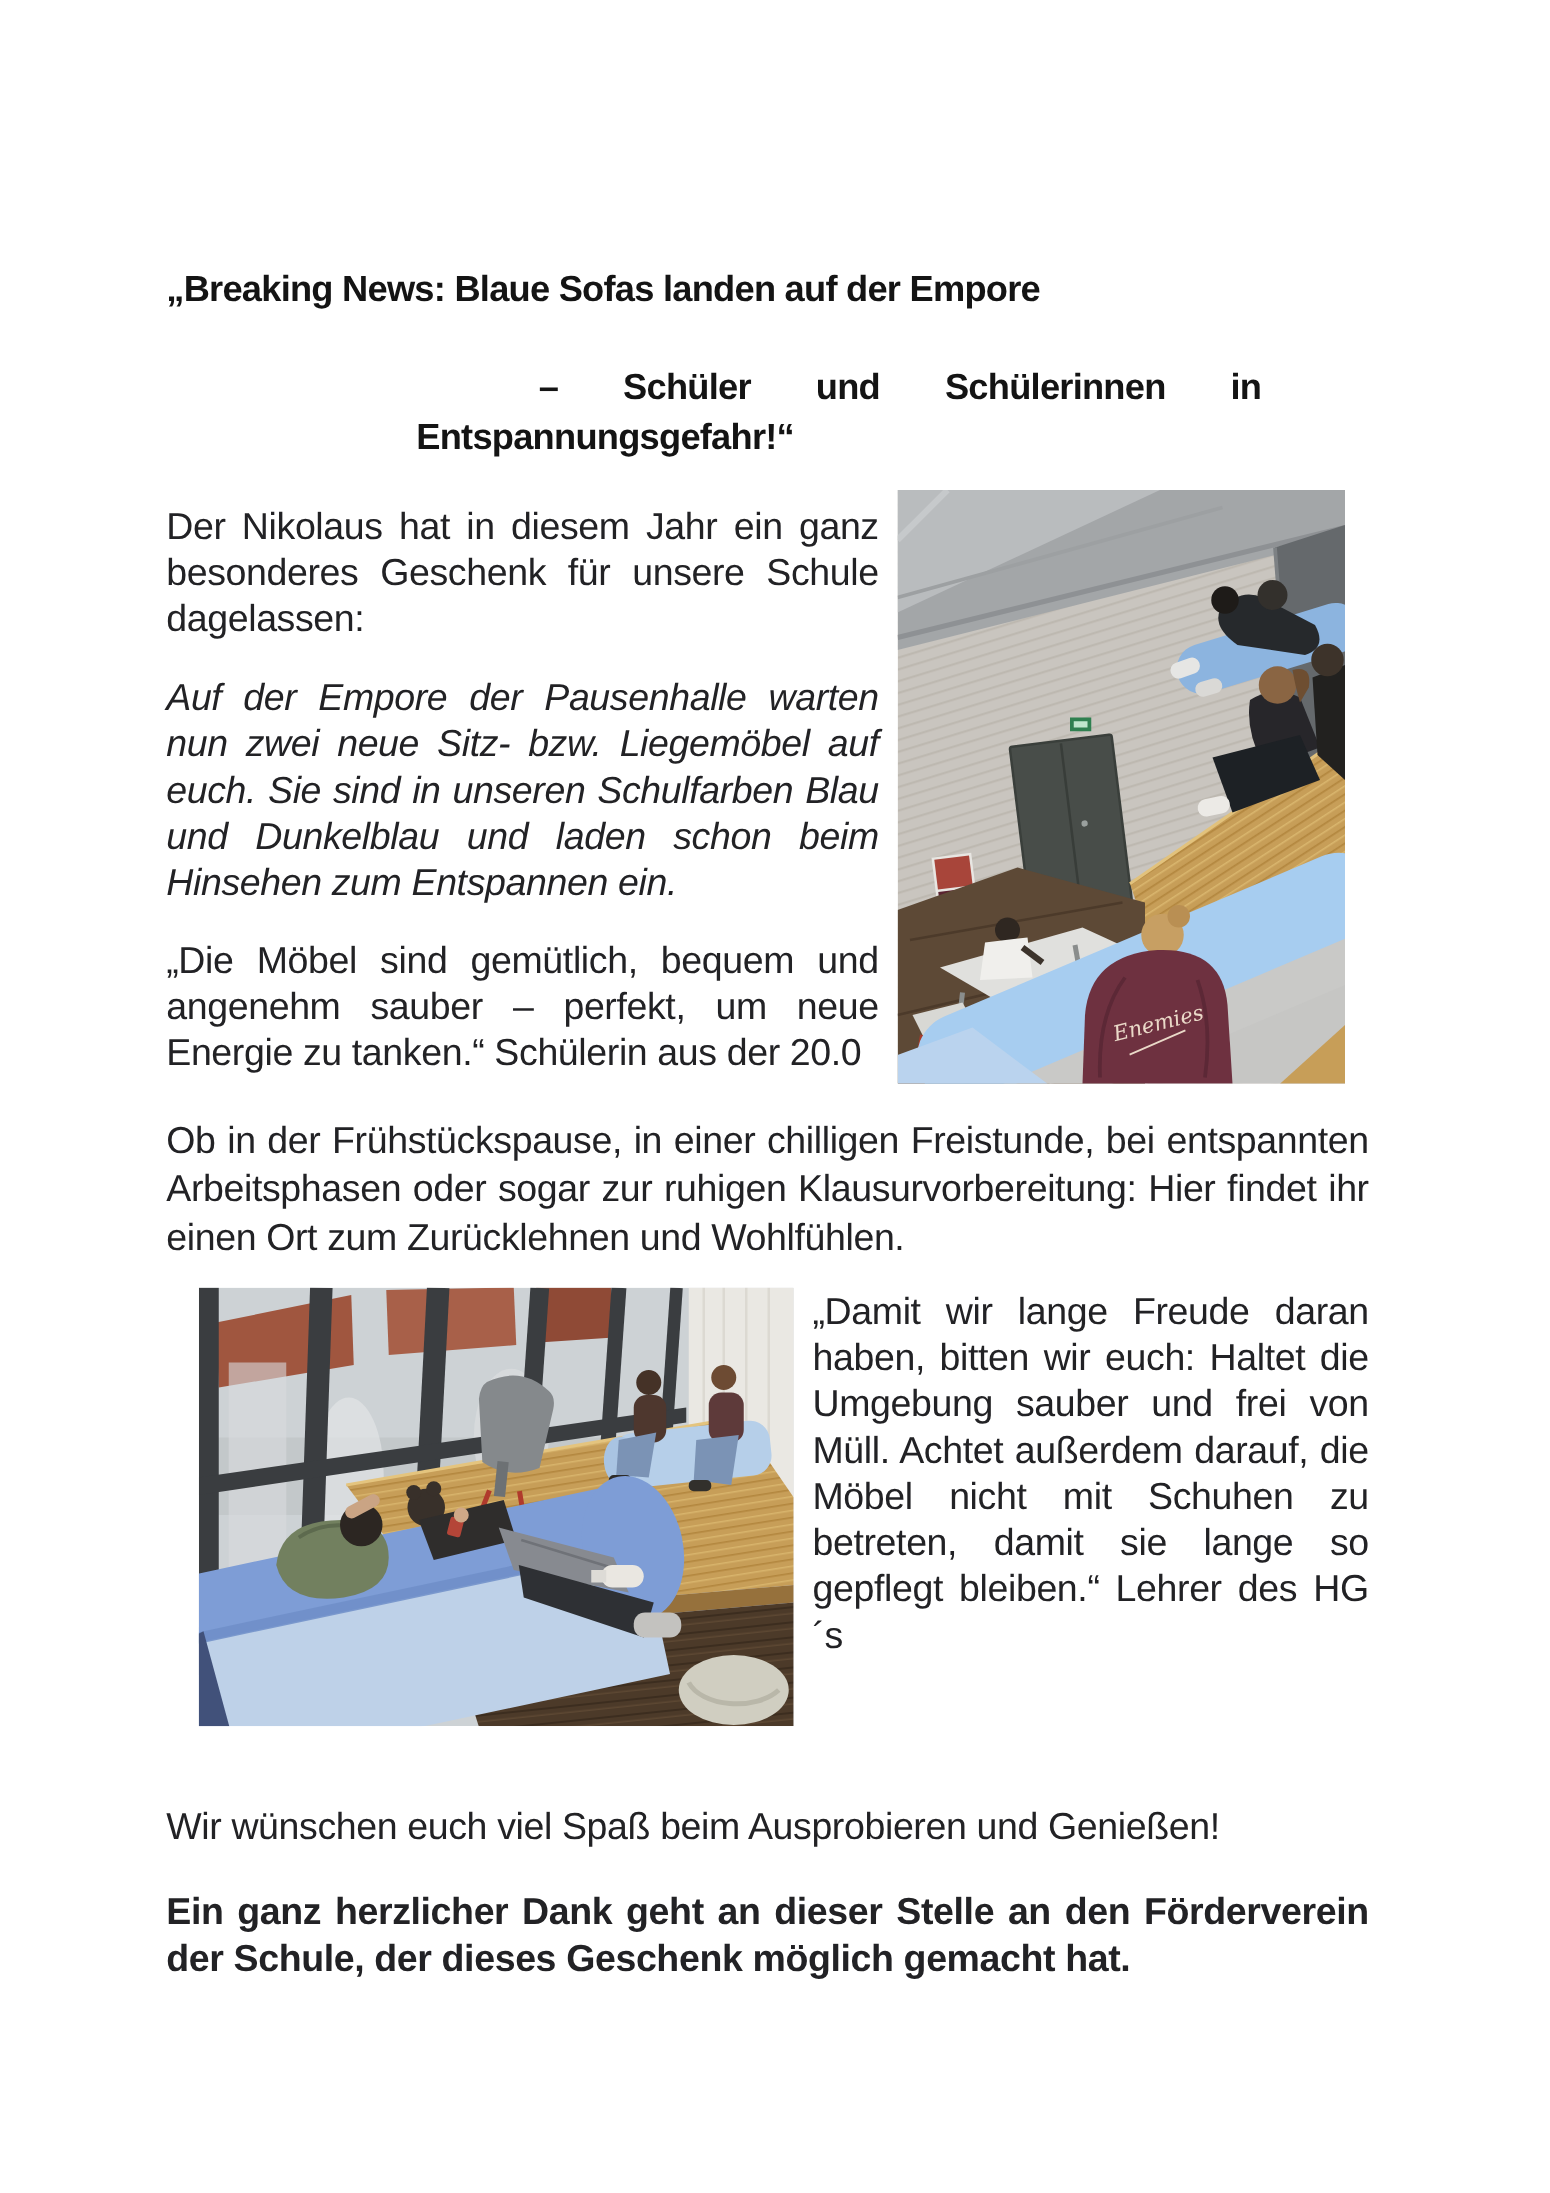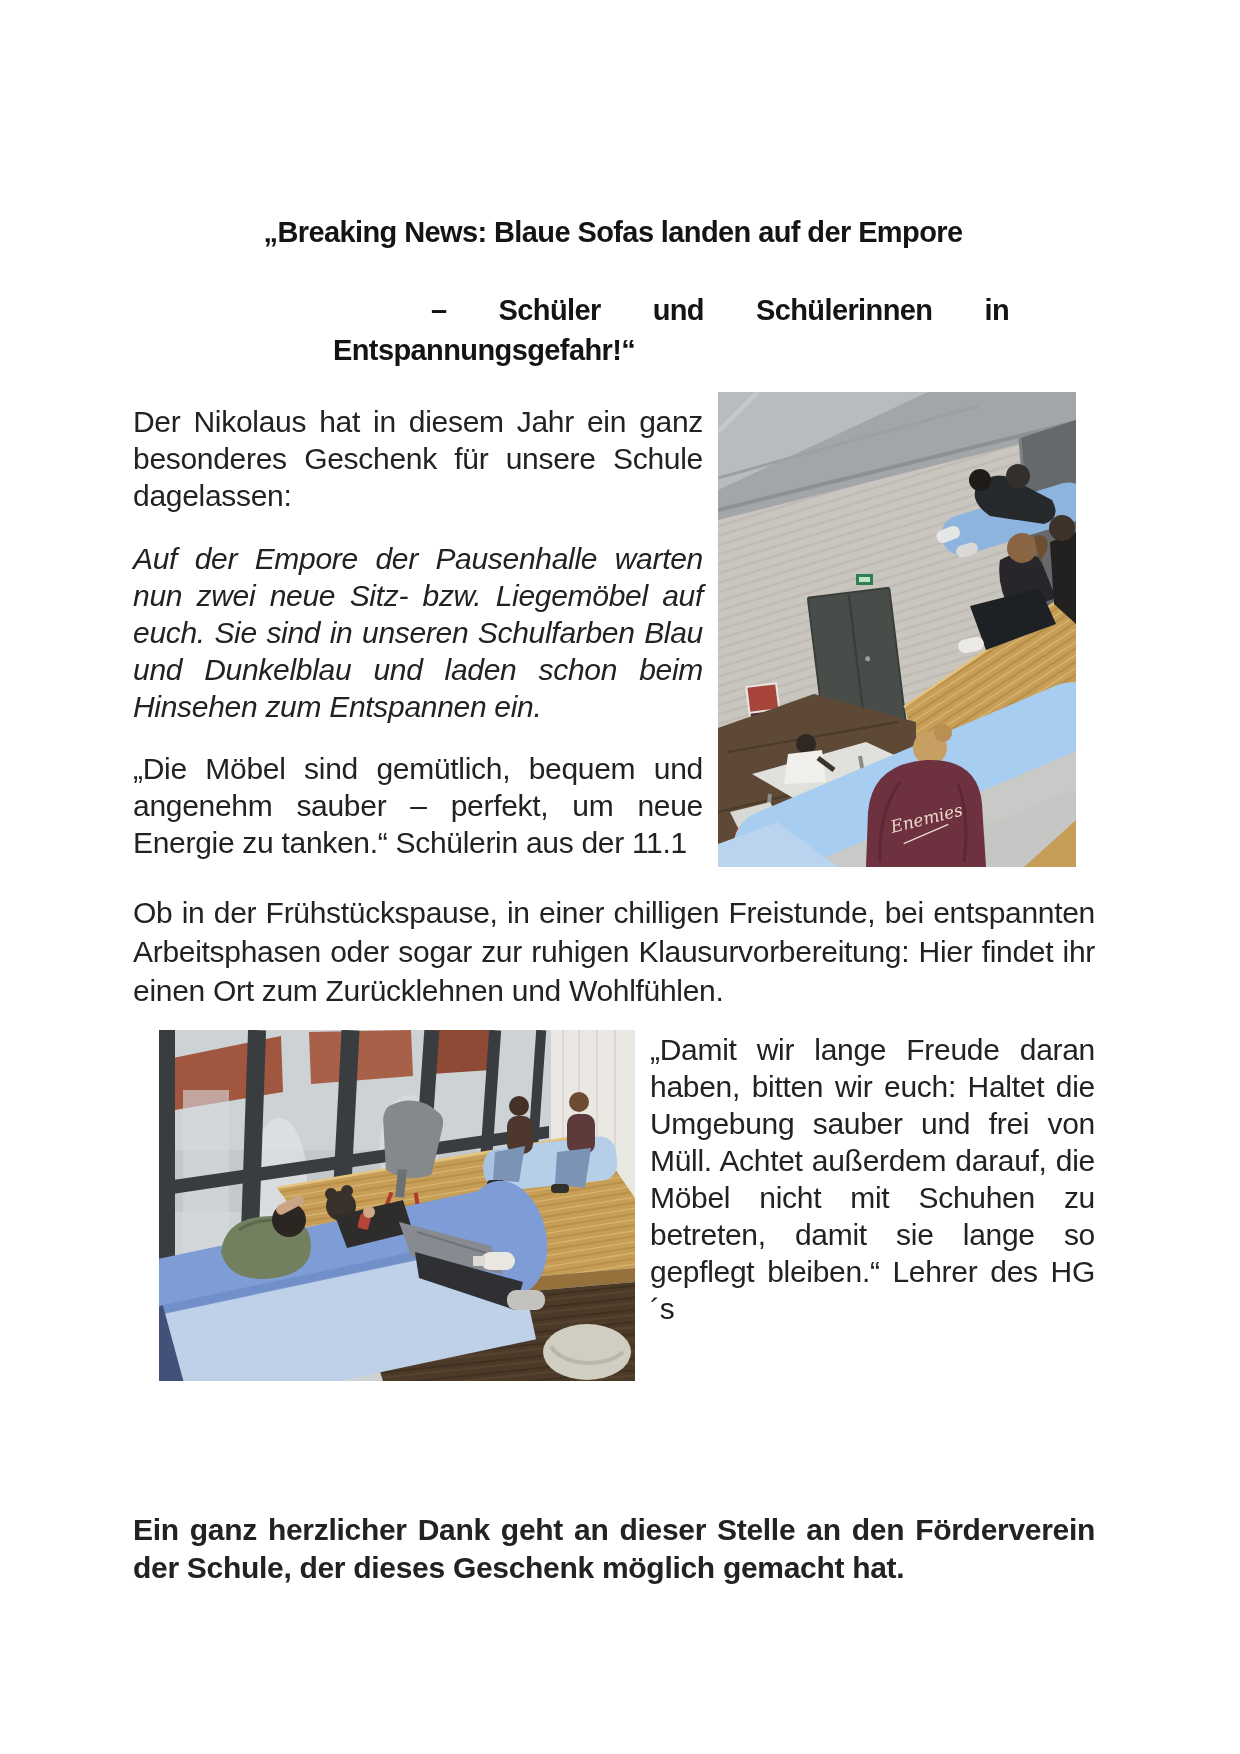--- a/index.html
+++ b/index.html
@@ -1,21 +1,21 @@
 <!DOCTYPE html>
 <html><head>
 <meta charset="utf-8">
 <style>
   html,body{margin:0;padding:0;background:#ffffff;}
   .page{
     position:relative;width:1240px;height:1754px;background:#ffffff;
     font-family:"Liberation Sans","DejaVu Sans",sans-serif;color:#1d1d1f;
     overflow:hidden;
   }
-  .h{position:absolute;font-weight:bold;font-size:29px;letter-spacing:-0.6px;color:#141414;white-space:nowrap;text-align:center;}
+  .h{position:absolute;font-weight:bold;font-size:29px;letter-spacing:-0.6px;color:#141414;white-space:nowrap;}
   .h1{left:133px;top:216px;width:960px;}
   .h2a{left:400px;top:294px;width:578px;text-align:justify;text-align-last:justify;white-space:normal;margin-left:31px;}
   .h2b{left:333px;top:334px;}
   .p{position:absolute;font-size:30px;line-height:37px;text-align:justify;letter-spacing:-0.3px;color:#222225;}
   .p1{left:133px;top:403px;width:570px;}
   .p2{left:133px;top:540px;width:570px;font-style:italic;}
   .p3{left:133px;top:750px;width:570px;}
   .p4{left:133px;top:893px;width:962px;line-height:39px;}
   .p5{left:650px;top:1031px;width:445px;}
   .p6{left:133px;top:1443px;width:962px;text-align:left;}
@@ -29,23 +29,24 @@
 <body>
 
 <div class="page">
 
   <div class="h h1">„Breaking News: Blaue Sofas landen auf der Empore</div>
   <div class="h h2a">– Schüler und Schülerinnen in</div>
   <div class="h h2b">Entspannungsgefahr!“</div>
 
   <div class="p p1">Der Nikolaus hat in diesem Jahr ein ganz besonderes Geschenk für unsere Schule dagelassen:</div>
   <div class="p p2">Auf der Empore der Pausenhalle warten nun zwei neue Sitz- bzw. Liegemöbel auf euch. Sie sind in unseren Schulfarben Blau und Dunkelblau und laden schon beim Hinsehen zum Entspannen ein.</div>
-  <div class="p p3">„Die Möbel sind gemütlich, bequem und angenehm sauber – perfekt, um neue Energie zu tanken.“ Schülerin aus der 11.1</div>
+  <div class="p p3">„Die Möbel sind gemütlich, bequem und angenehm sauber – perfekt, um neue Energie zu tanken.“ Schülerin aus der 20.0</div>
   <div class="p p4">Ob in der Frühstückspause, in einer chilligen Freistunde, bei entspannten Arbeitsphasen oder sogar zur ruhigen Klausurvorbereitung: Hier findet ihr einen Ort zum Zurücklehnen und Wohlfühlen.</div>
   <div class="p p5">„Damit wir lange Freude daran haben, bitten wir euch: Haltet die Umgebung sauber und frei von Müll. Achtet außerdem darauf, die Möbel nicht mit Schuhen zu betreten, damit sie lange so gepflegt bleiben.“ Lehrer des HG´s</div>
+  <div class="p p6">Wir wünschen euch viel Spaß beim Ausprobieren und Genießen!</div>
   <div class="p p7">Ein ganz herzlicher Dank geht an dieser Stelle an den Förderverein der Schule, der dieses Geschenk möglich gemacht hat.</div>
 
   <figure class="photo photo1" style="margin:0">
     <svg viewBox="0 0 358 475" preserveAspectRatio="none">
       <defs>
         <pattern id="slat1" width="12" height="9" patternUnits="userSpaceOnUse" patternTransform="rotate(-17)">
           <rect width="12" height="9" fill="#c9c5bf"></rect>
           <line x1="0" y1="2.5" x2="12" y2="2.5" stroke="#bcb7af" stroke-width="1.6"></line>
         </pattern>
         <pattern id="wood1" width="18" height="11" patternUnits="userSpaceOnUse" patternTransform="rotate(-33)">

